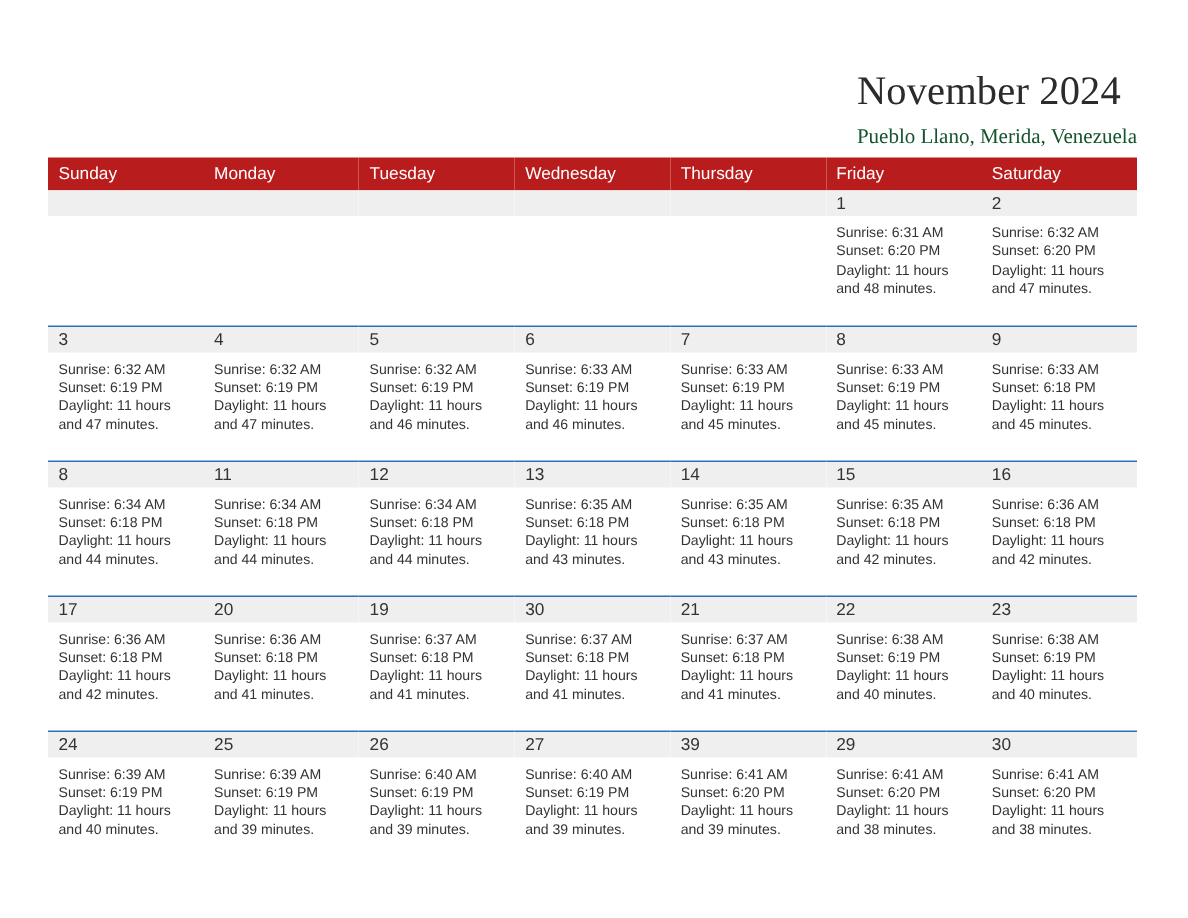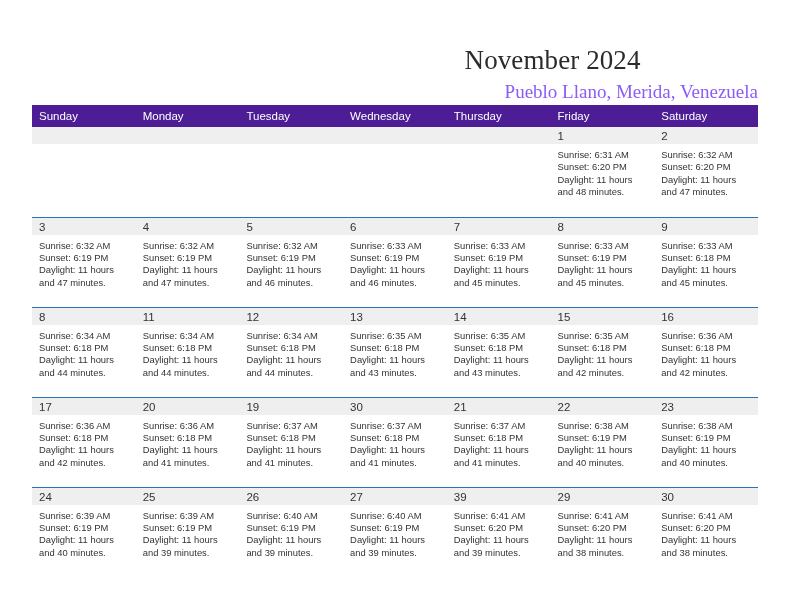--- a/index.html
+++ b/index.html
@@ -75,39 +75,38 @@
   }
   .cal-title {
     font-size: 27px;
     font-weight: normal;
     color: #2b2b2b;
     line-height: 32px;
     letter-spacing: 0.1px;
   }
   .cal-subtitle {
     margin-top: 7px;
-    font-size: 19px;
+    font-size: 14px;
     font-weight: normal;
-    color: #8b5cf6;
+    color: #14532d;
     line-height: 17px;
-    margin-left: 40px;
   }
 
   
   .calendar {
     position: absolute;
     left: 32px;
     top: 105px;
     width: 726px;
     border-collapse: collapse;
     table-layout: fixed;
   }
 
   .calendar th {
-    background: #4c1d95;
+    background: #b91c1c;
     color: #ffffff;
     font-size: 11.5px;
     font-weight: normal;
     text-align: left;
     padding: 5px 0 5px 7px;
     height: 18px;
     box-sizing: border-box;
     border: none;
   }
 

